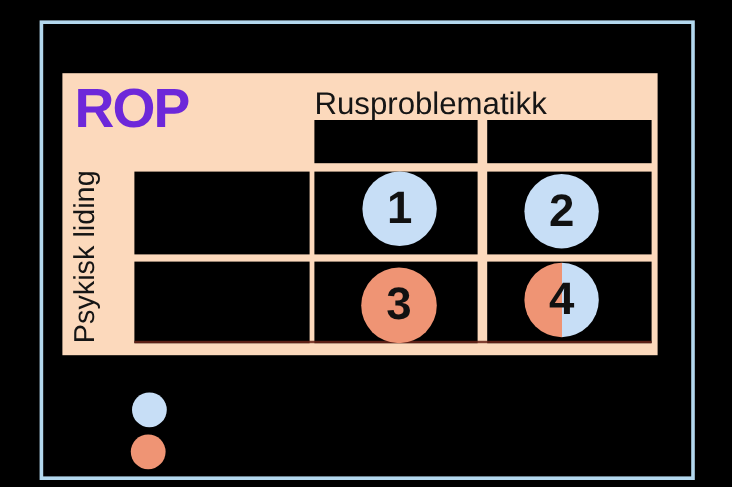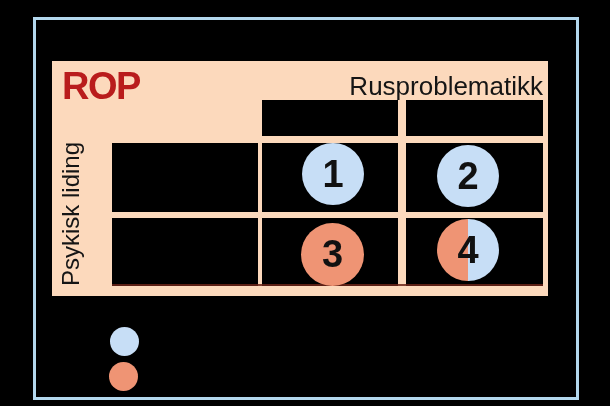--- a/index.html
+++ b/index.html
@@ -1,22 +1,22 @@
 <!DOCTYPE html>
 <html><head>
 <meta charset="utf-8">
 <style>
   html,body{margin:0;padding:0;width:610px;height:406px;background:#000;overflow:hidden;
             font-family:"Liberation Sans", sans-serif;}
   .abs{position:absolute;}
   #frame{left:33px;top:17px;width:546px;height:383px;border:3px solid #b3d8ee;box-sizing:border-box;}
   #panel{left:52px;top:61px;width:496px;height:235px;background:#fcd9bc;}
   .cell{position:absolute;background:#000;}
-  #rop-title{left:10px;top:6px;font-size:38px;font-weight:900;letter-spacing:-1.5px;line-height:1;color:#b91c1c;}
-  #col-group-label{left:210px;top:11px;width:281px;text-align:right;font-size:26px;color:#151515;line-height:1.15;}
+  #rop-title{left:10px;top:6px;font-size:46px;font-weight:900;letter-spacing:-1.5px;line-height:1;color:#6d28d9;}
+  #col-group-label{left:210px;top:11px;width:281px;text-align:left;font-size:26px;color:#151515;line-height:1.15;}
   #row-group-label{left:5px;top:82px;width:143px;height:28px;line-height:28px;text-align:center;
                    font-size:24px;color:#151515;transform-origin:0 0;
                    transform:rotate(-90deg) translateX(-143px);white-space:nowrap;}
   
   #hcell-1{left:210px;top:39px;width:136px;height:36px;}
   #hcell-2{left:354px;top:39px;width:137px;height:36px;}
   
   #r1-label{left:60px;top:82px;width:146px;height:69px;}
   #r1-c1{left:210px;top:82px;width:136px;height:69px;}
   #r1-c2{left:354px;top:82px;width:137px;height:69px;}

